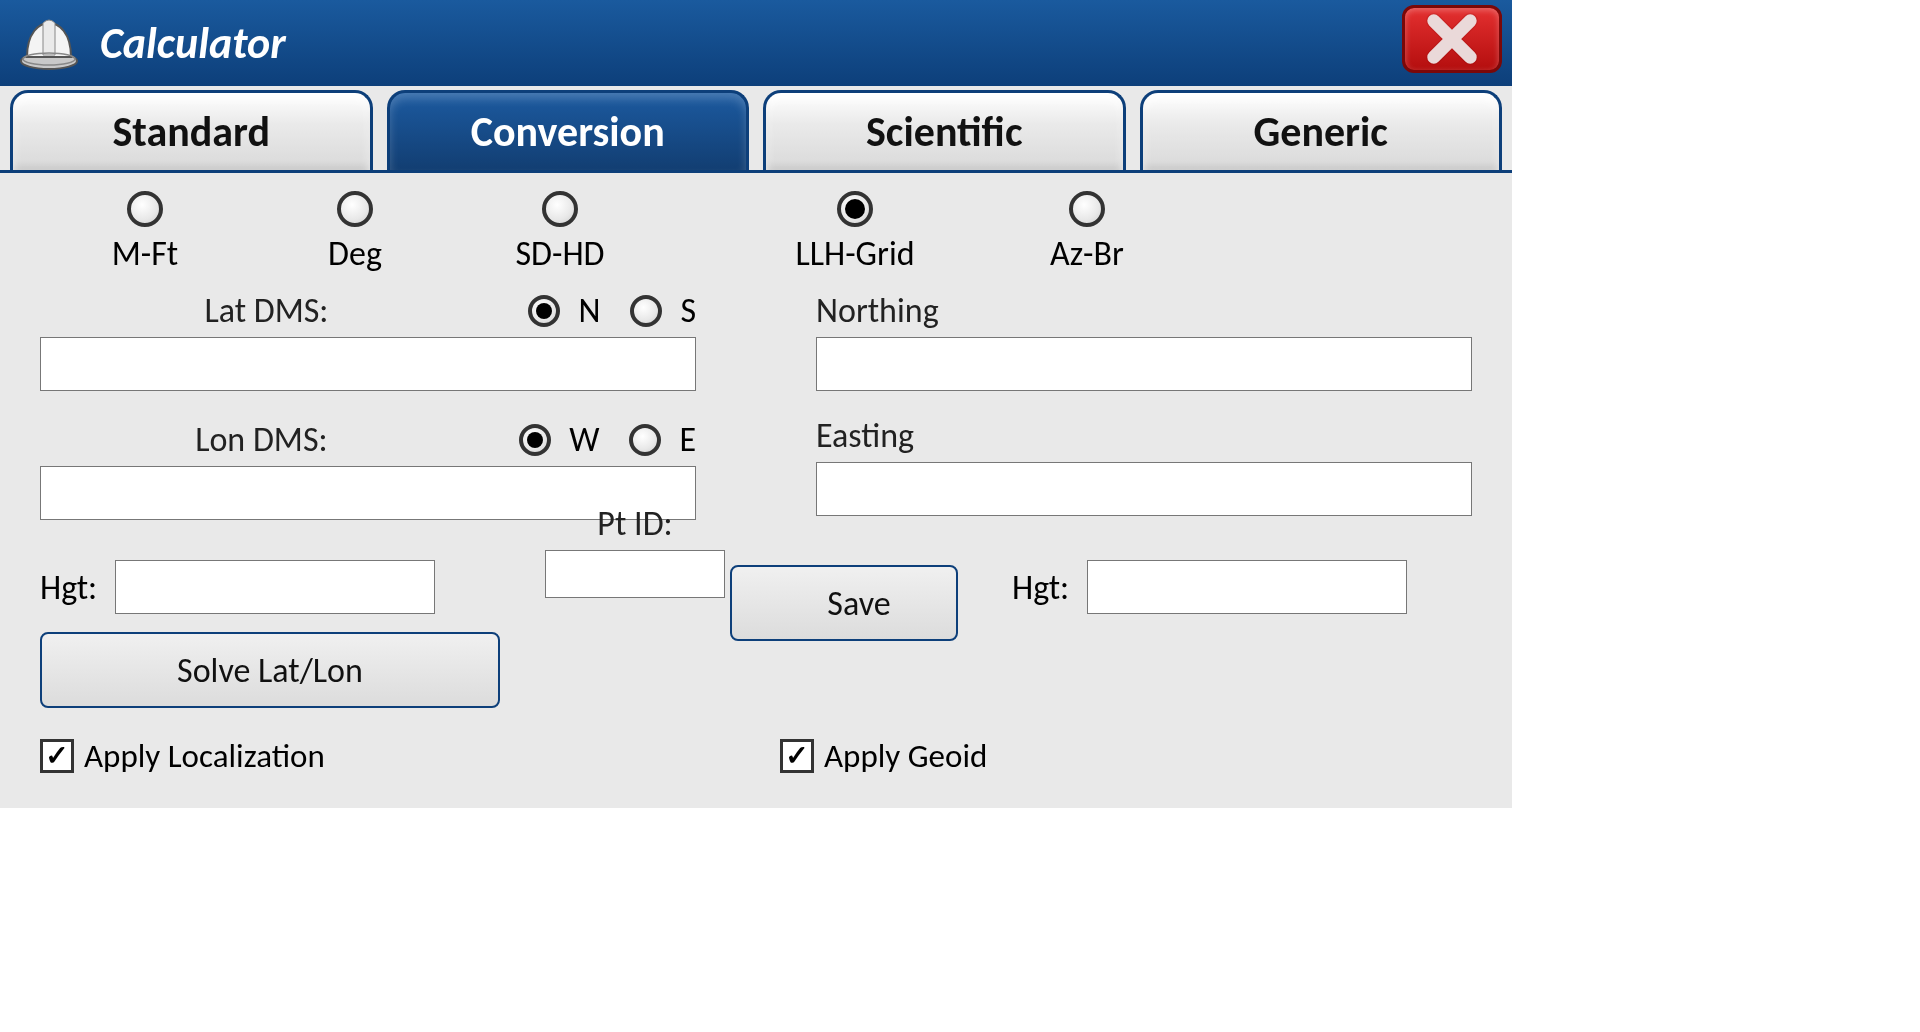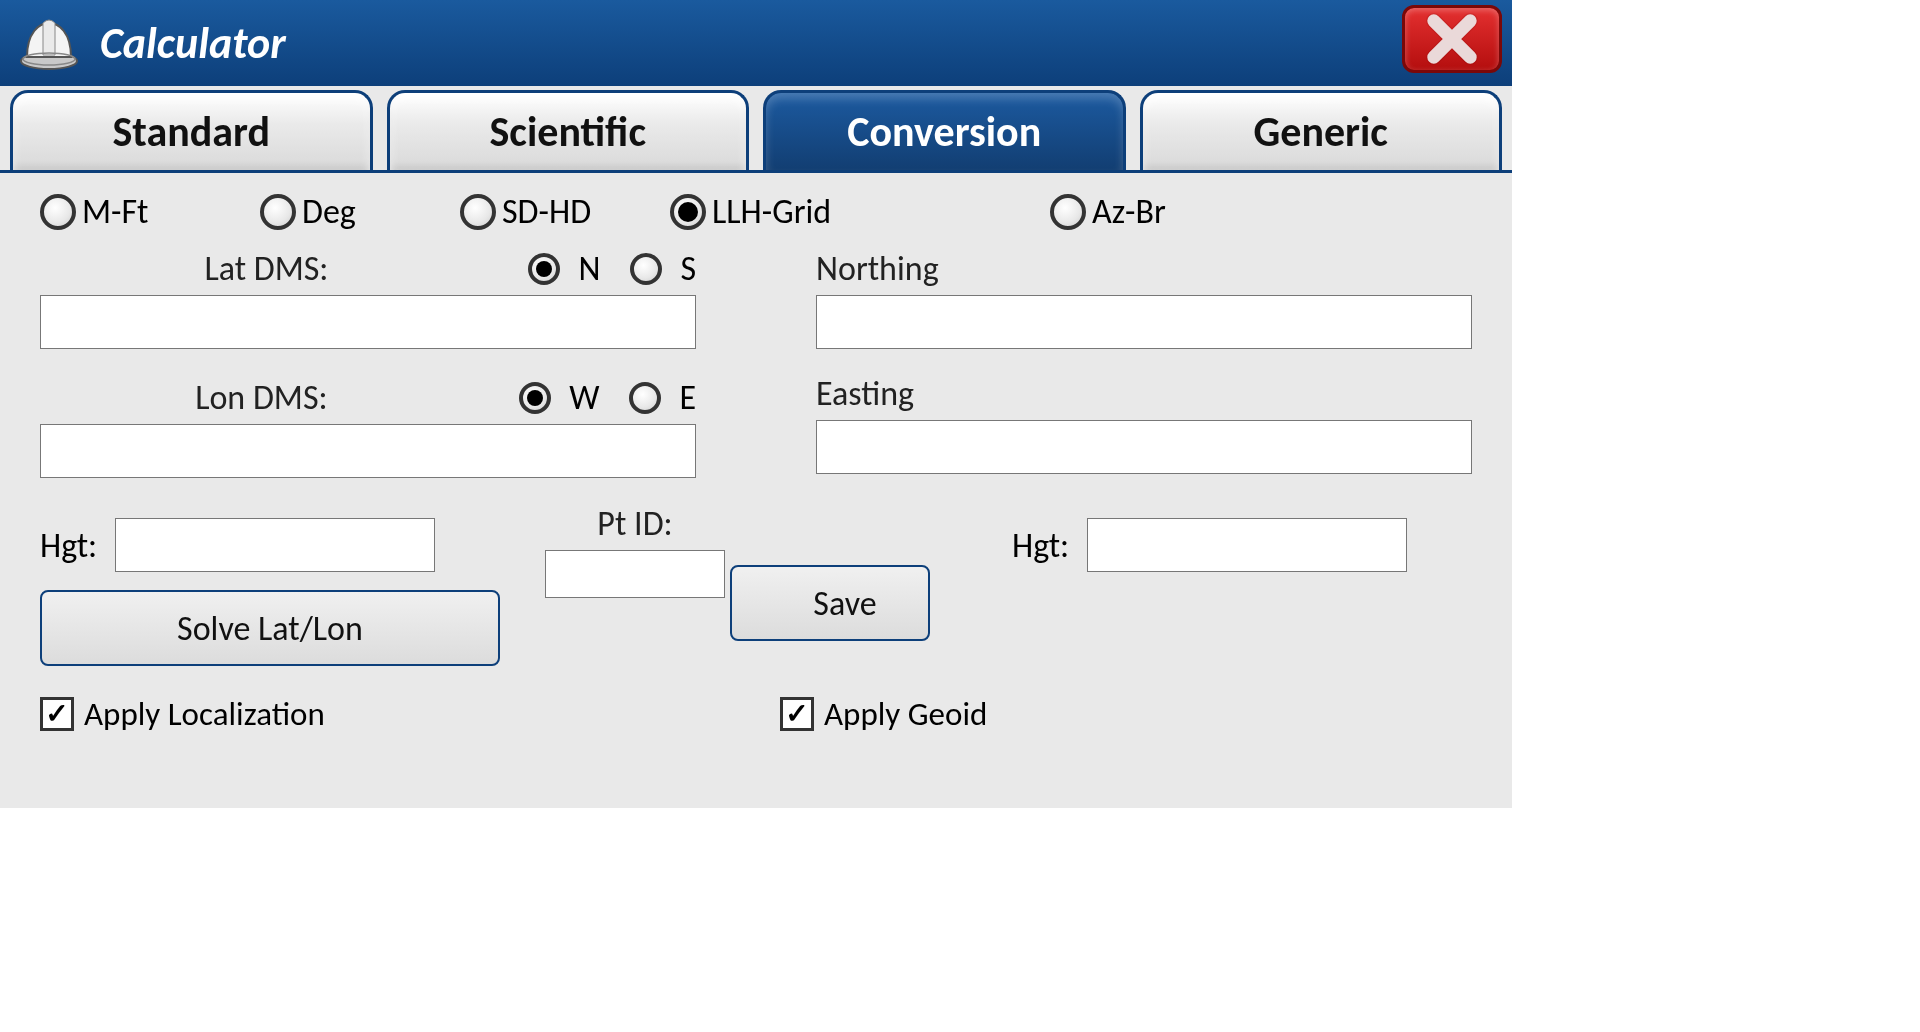--- a/index.html
+++ b/index.html
@@ -80,21 +80,21 @@
     padding: 18px 40px 10px 40px;
     position: relative;
   }
   .mode-row {
     display: flex;
     align-items: center;
     gap: 10px;
     font-size: 34px;
     margin-bottom: 8px;
   }
-  .mode-row .mode-item { display: flex; align-items: center; gap: 6px; cursor: pointer; }
+  .mode-row .mode-item { display: flex; align-items: center; gap: 6px; cursor: pointer; flex-direction: column; }
   .radio {
     width: 32px; height: 32px;
     border: 4px solid #333;
     border-radius: 50%;
     background: radial-gradient(circle at 40% 35%, #fff 0%, #e8e8e8 60%, #ccc 100%);
     display: inline-flex; align-items: center; justify-content: center;
     flex-shrink: 0;
   }
   .radio.selected::after {
     content: '';
@@ -152,21 +152,21 @@
   .btn {
     background: linear-gradient(to bottom, #f0f0f0 0%, #dcdcdc 100%);
     border: 2px solid #0d3f7a;
     border-radius: 8px;
     font-size: 34px;
     display: flex; align-items: center; justify-content: center;
     cursor: pointer;
     color: #111;
   }
   .btn.big { height: 76px; width: 460px; margin-top: 18px; }
-  .btn.save { height: 76px; width: 200px; padding-left: 30px; }
+  .btn.save { height: 76px; width: 228px; padding-left: 30px; }
   .center-col {
     position: absolute;
     left: 525px;
     top: 330px;
     width: 220px;
     display: flex;
     flex-direction: column;
     align-items: center;
     gap: 6px;
   }
@@ -224,22 +224,22 @@
     <div class="close-btn">
       <svg viewBox="0 0 40 40" width="52" height="52">
         <path d="M6 6 L34 34 M34 6 L6 34" stroke="#fff" stroke-width="10" stroke-linecap="round"></path>
         <path d="M6 6 L34 34 M34 6 L6 34" stroke="#7a0808" stroke-width="12" stroke-linecap="round" opacity="0.15"></path>
       </svg>
     </div>
   </div>
 
   <div class="tabs">
     <div class="tab">Standard</div>
+    <div class="tab active">Conversion</div>
     <div class="tab">Scientific</div>
-    <div class="tab active">Conversion</div>
     <div class="tab">Generic</div>
   </div>
 
   <div class="content">
 
     <div class="mode-row">
       <div class="mode-item" style="width:210px">
         <span class="radio lg"></span>
         <span>M-Ft</span>
       </div>

